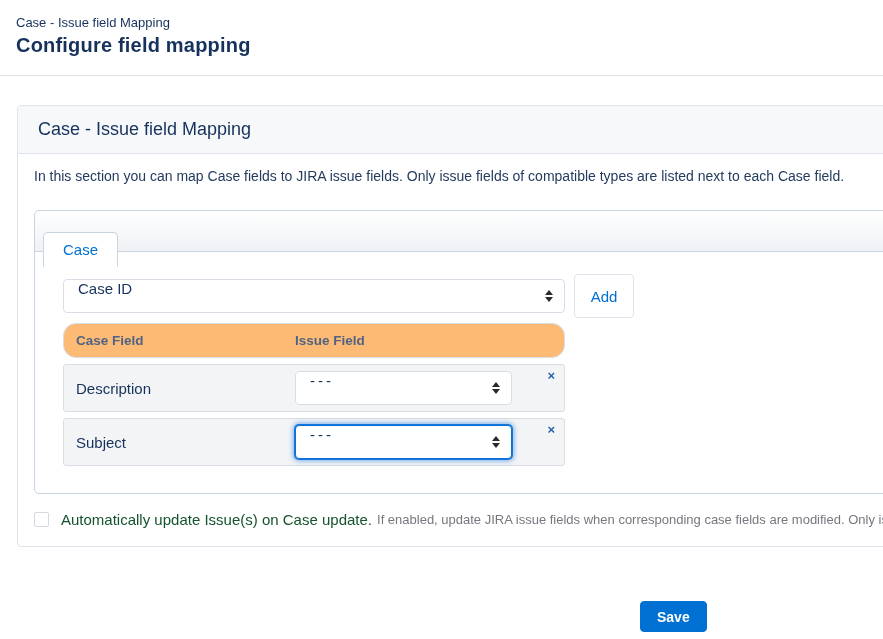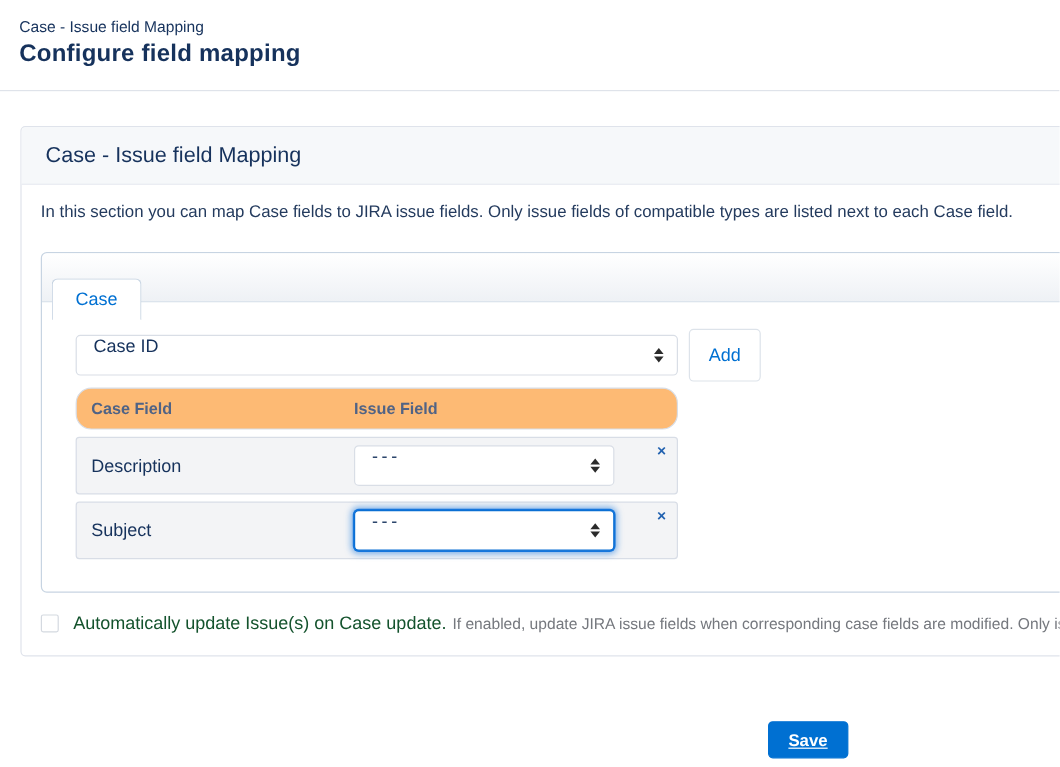--- a/index.html
+++ b/index.html
@@ -60,21 +60,21 @@
   
   .auto-row { margin-top:17px; display:flex; align-items:center; white-space:nowrap; }
   .checkbox { width:15px; height:15px; flex:0 0 15px; background:#fff; border:1px solid #d4d9e0;
     border-radius:2px; cursor:pointer; }
   .auto-label { margin-left:12px; font-size:15px; color:#14532d; }
   .auto-help { margin-left:5px; font-size:13px; color:#75787e; }
 
   
   .actions { margin-top:54px; padding-left:640px; display:flex; }
   .btn-primary { height:31px; padding:0 16px; background:#0070d2; border:1px solid #0070d2;
-    border-radius:4px; color:#ffffff; font-size:14px; font-weight:600; font-family:inherit; cursor:pointer;text-decoration:underline; }
+    border-radius:4px; color:#ffffff; font-size:14px; font-weight:600; font-family:inherit; cursor:pointer; }
   .btn-primary + .btn-primary { margin-left:8px; }
 </style>
 </head>
 <body>
 
 <div class="page-header">
   <div class="breadcrumb">Case - Issue field Mapping</div>
   <div class="page-title">Configure field mapping</div>
 </div>
 

